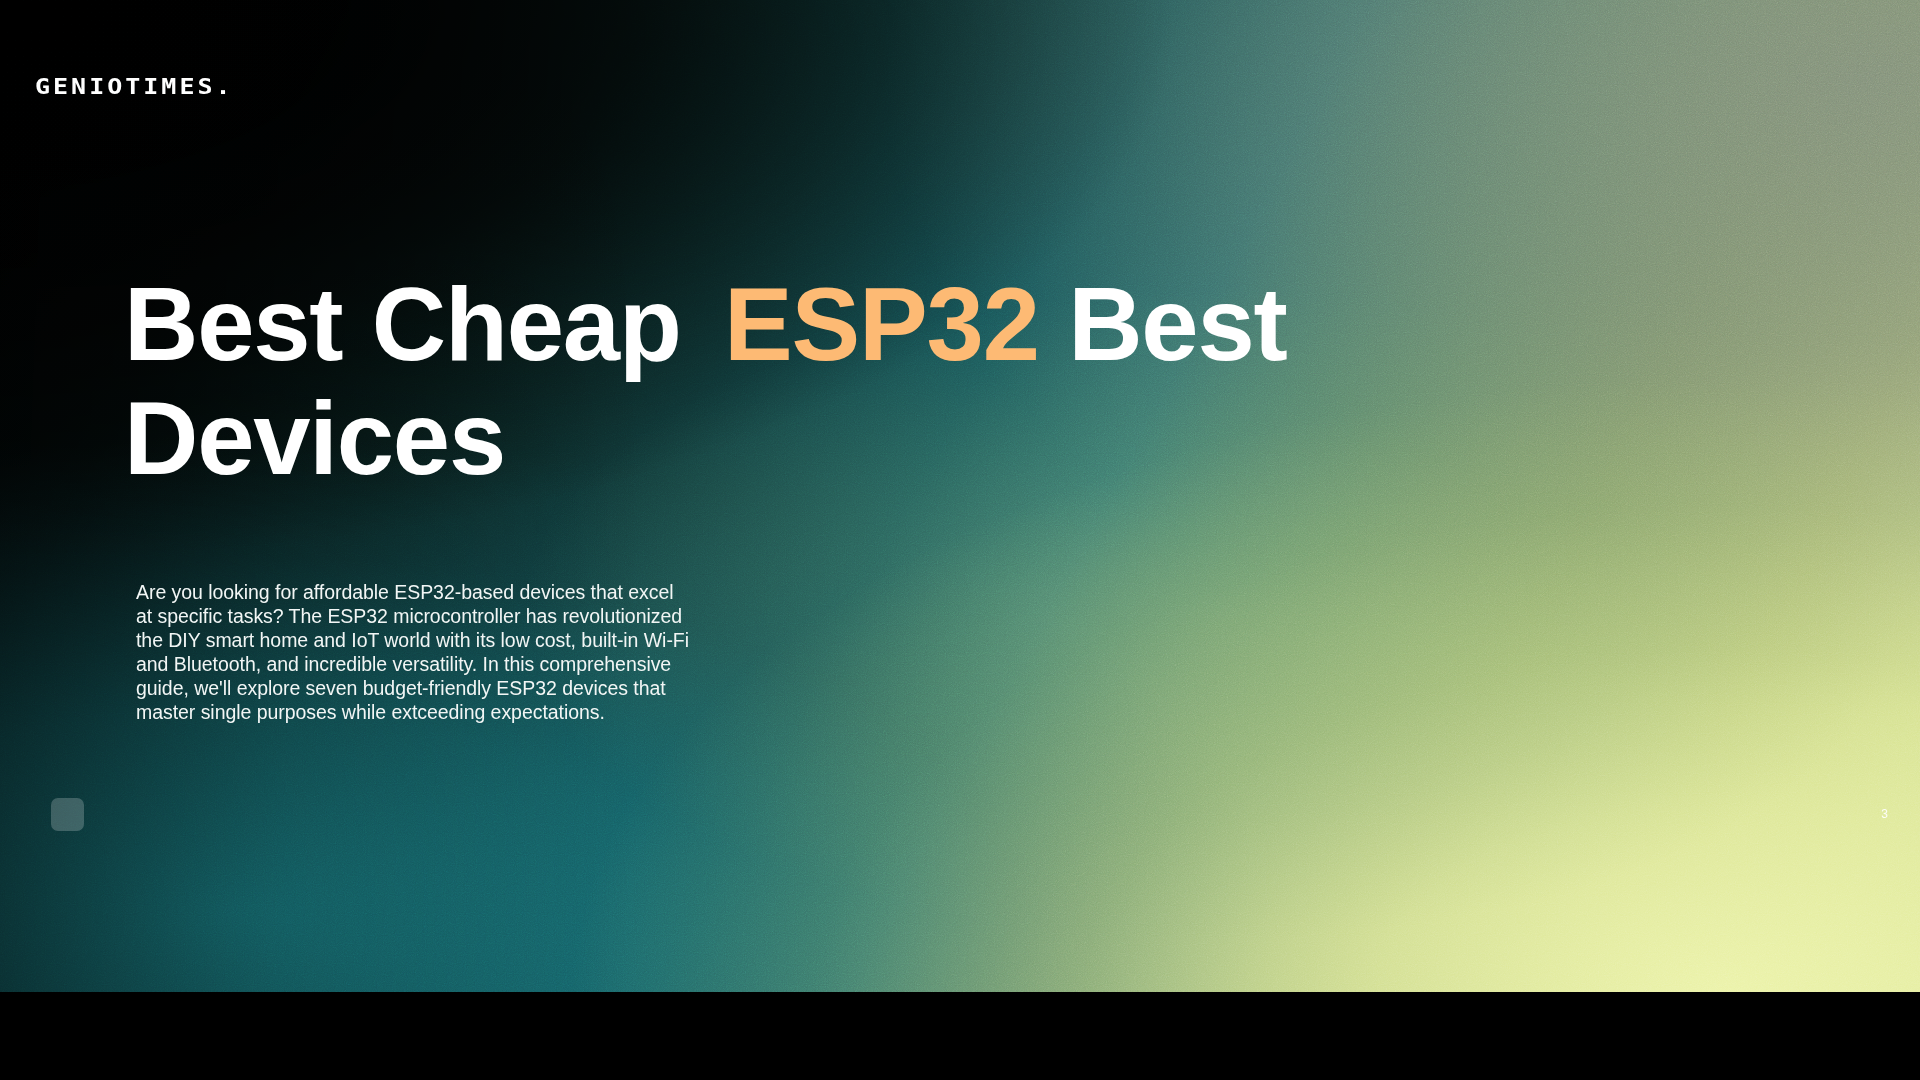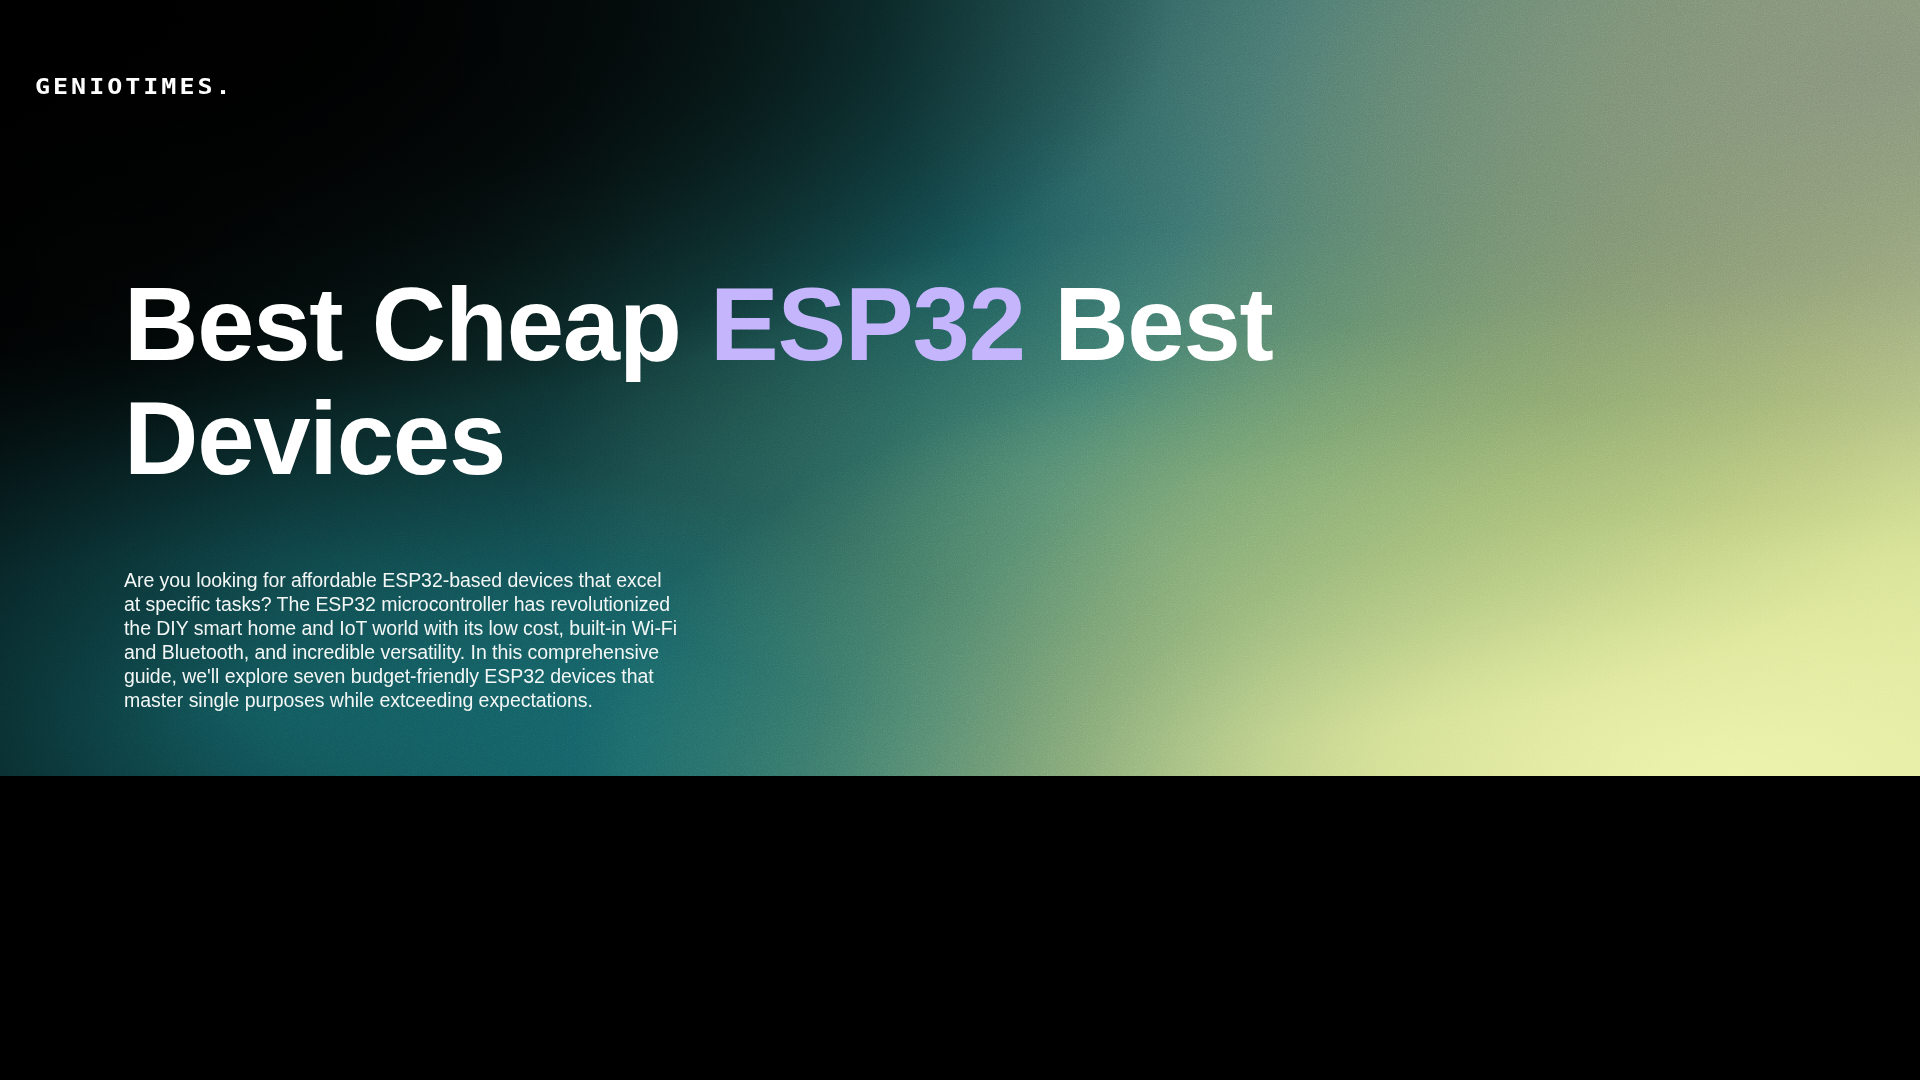--- a/index.html
+++ b/index.html
@@ -7,21 +7,21 @@
     padding: 0;
     background: #000;
   }
   body {
     font-family: "Liberation Sans", sans-serif;
   }
 
   #slide {
     position: relative;
     width: 1920px;
-    height: 776px;
+    height: 992px;
     overflow: hidden;
     background: #0a1412;
   }
 
   
   .bg-layer {
     position: absolute;
     inset: 0;
     pointer-events: none;
   }
@@ -130,30 +130,31 @@
     margin: 0;
     color: #ffffff;
     font-family: "Liberation Sans", sans-serif;
     font-size: 103px;
     font-weight: 700;
     line-height: 1.105;
     letter-spacing: -1.2px;
     word-spacing: 2px;
   }
   #headline .hl-accent {
-    color: #c4b5fd;
+    color: #fdba74;
+    margin-left: 14px;
   }
 
   
   #body-copy {
     position: absolute;
     left: 124px;
     top: 568px;
     width: 556px;
-    margin: 0;
+    margin: 12px;
     color: #f2f6f5;
     font-family: "Liberation Sans", sans-serif;
     font-size: 19.5px;
     font-weight: 400;
     line-height: 1.235;
     letter-spacing: -0.05px;
   }
 
   
   #corner-square {

